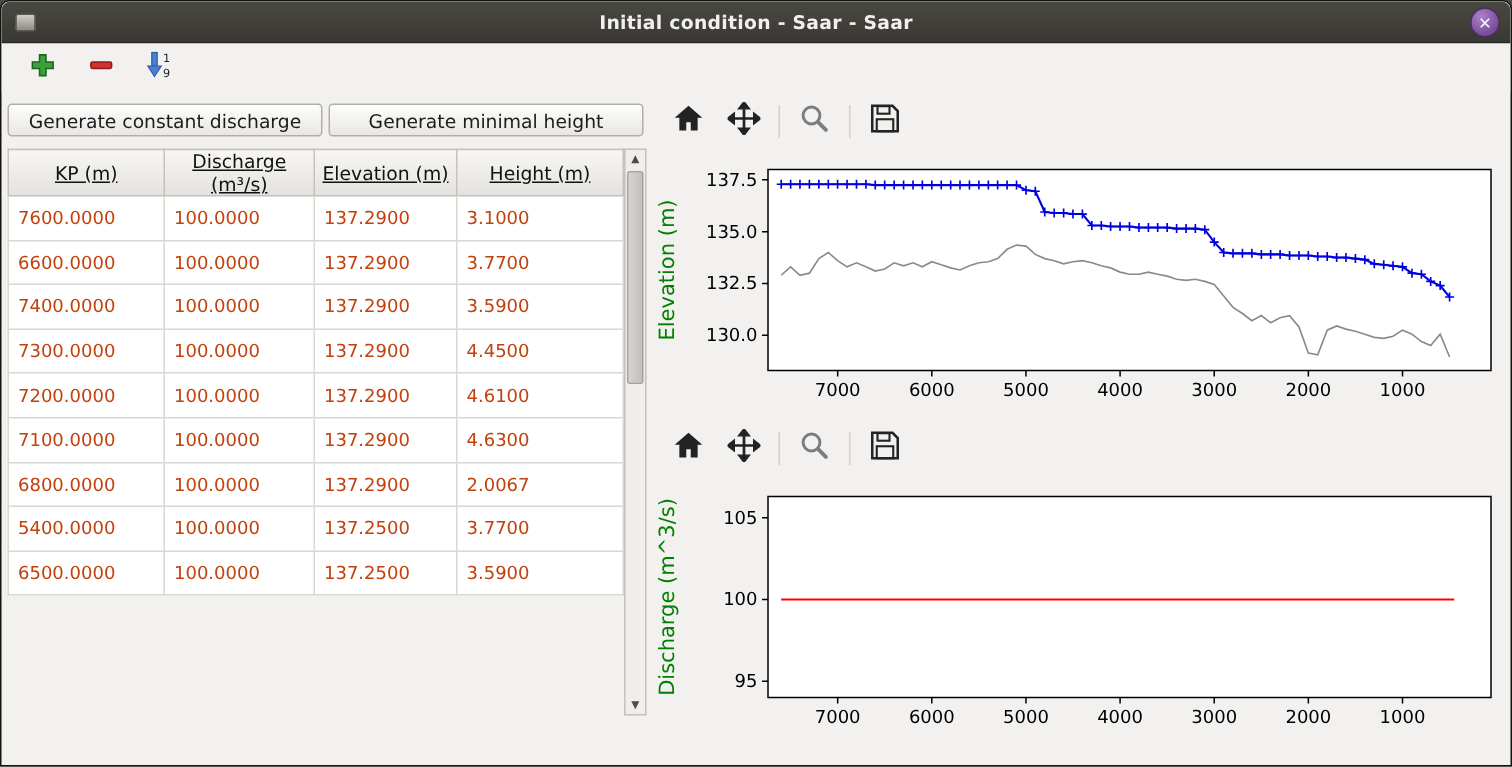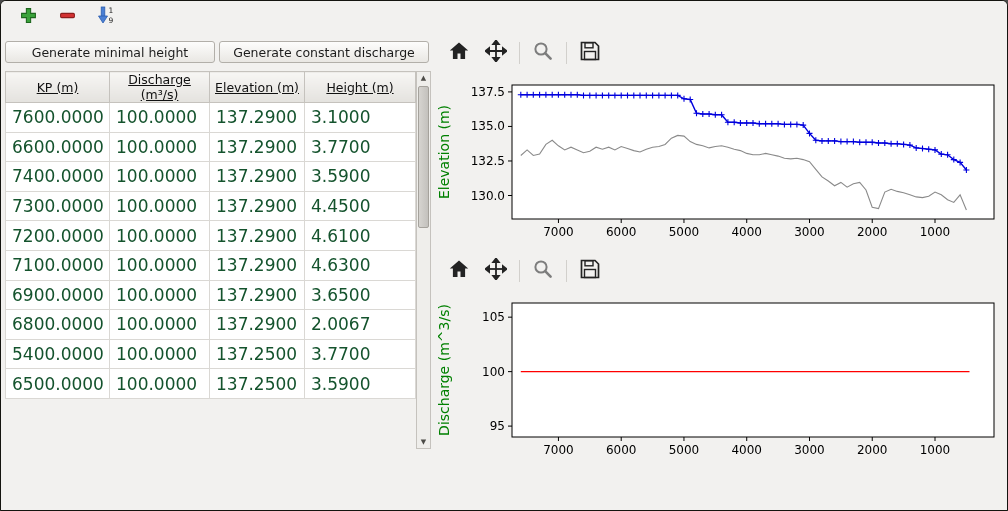--- a/index.html
+++ b/index.html
@@ -59,21 +59,21 @@
   table.grid {
     border-collapse:collapse; table-layout:fixed; width:410px;
     background:#fff; border:1px solid #9d9a95;
   }
   table.grid th {
     height:21px; font-weight:normal; font-size:12.5px; color:#111;
     background:linear-gradient(#f7f6f4,#e4e2de);
     border:1px solid #c5c2bd; text-align:center; padding:0 2px;text-decoration:underline;
   }
   table.grid td {
-    height:29.6px; font-size:17px; color:#14532d;
+    height:29.6px; font-size:12px; color:#c2410c;
     border:1px solid #dad8d4; padding:0 2px 0 6px; background:#fff;
     white-space:nowrap; overflow:hidden;
   }
 
   .scrollbar {
     position:absolute; top:0; right:0; width:15px; height:378px;
     background:#efeeeb; border:1px solid #c5c2bd;
   }
   .sb-arrow {
     height:12px; display:flex; align-items:center; justify-content:center;
@@ -94,20 +94,27 @@
   .ptb-sep { width:1px; height:22px; background:#d2d0cc; }
 
   .chart { width:566px; height:166px; margin:12px 0 0 0; }
   .chart svg { font-family:"DejaVu Sans", sans-serif; display:block; }
 </style>
 </head>
 <body>
 
 <div class="window">
 
+  <div class="titlebar">
+    <div class="app-icon"></div>
+    <div class="title-text">Initial condition - Saar - Saar</div>
+    <div class="close-btn">
+      <span>✕</span>
+    </div>
+  </div>
 
   <div class="main-toolbar">
     <div class="tool-btn">
       <span>
         <svg width="17" height="17" viewBox="0 0 16 16">
           <path d="M6 1.5h4v4.5h4.5v4H10v4.5H6V10H1.5V6H6z" fill="#3aa23a" stroke="#1d661d" stroke-width="1"></path>
         </svg>
       </span>
     </div>
     <div class="tool-btn">
@@ -126,22 +133,22 @@
           <text x="15" y="18" font-size="7.5" text-anchor="middle" fill="#222">9</text>
         </svg>
       </span>
     </div>
   </div>
 
   <div class="content">
 
     <div class="left-panel">
       <div class="btn-row">
+        <button class="gen-btn">Generate constant discharge</button>
         <button class="gen-btn">Generate minimal height</button>
-        <button class="gen-btn">Generate constant discharge</button>
       </div>
 
       <div class="table-wrap">
         <table class="grid">
           <colgroup>
             <col style="width:104px">
               <col style="width:100px">
               <col style="width:95px">
               <col style="width:111px">
           </colgroup>
@@ -182,26 +189,20 @@
                 <td>7200.0000</td>
                 <td>100.0000</td>
                 <td>137.2900</td>
                 <td>4.6100</td>
               </tr>
               <tr>
                 <td>7100.0000</td>
                 <td>100.0000</td>
                 <td>137.2900</td>
                 <td>4.6300</td>
-              </tr>
-              <tr>
-                <td>6900.0000</td>
-                <td>100.0000</td>
-                <td>137.2900</td>
-                <td>3.6500</td>
               </tr>
               <tr>
                 <td>6800.0000</td>
                 <td>100.0000</td>
                 <td>137.2900</td>
                 <td>2.0067</td>
               </tr>
               <tr>
                 <td>5400.0000</td>
                 <td>100.0000</td>

